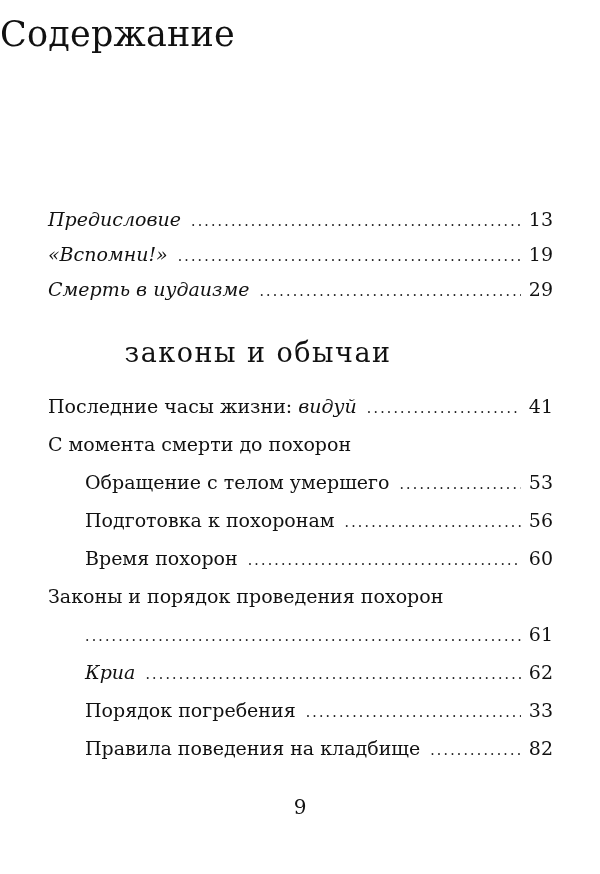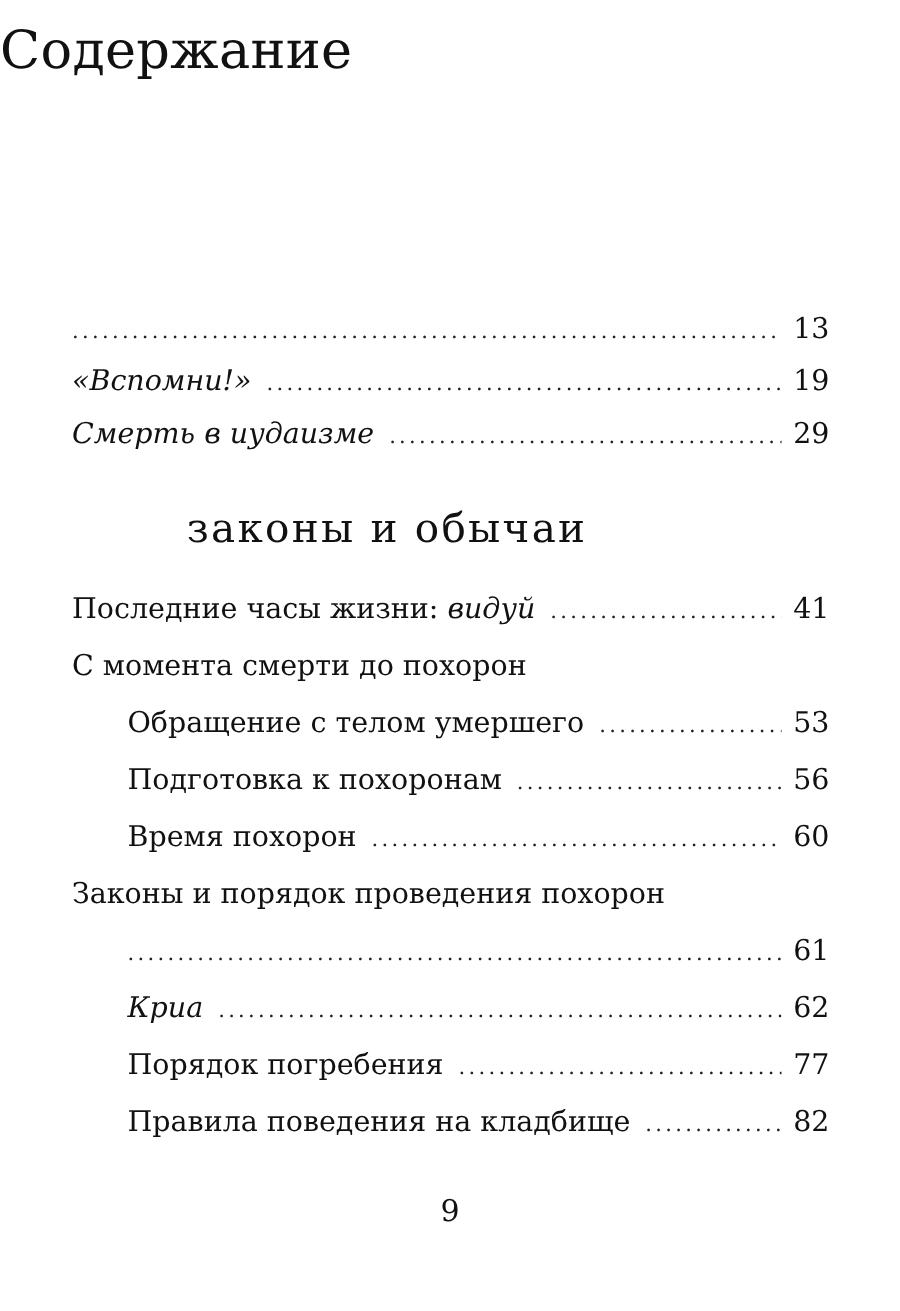--- a/index.html
+++ b/index.html
@@ -81,20 +81,21 @@
       text-align: center;
       font-size: 20px;
     }
   </style>
 </head>
 <body>
 
 <h1 class="page-title">Содержание</h1>
 
 <div class="toc-row" style="top:208px">
+  <span class="label italic">Предисловие</span>
   <span class="leader"></span>
   <span class="page">13</span>
 </div>
 <div class="toc-row" style="top:243px">
   <span class="label italic">«Вспомни!»</span>
   <span class="leader"></span>
   <span class="page">19</span>
 </div>
 <div class="toc-row" style="top:278px">
   <span class="label italic">Смерть в иудаизме</span>
@@ -135,21 +136,21 @@
   <span class="page">61</span>
 </div>
 <div class="toc-row indent" style="top:661px">
   <span class="label italic">Криа</span>
   <span class="leader"></span>
   <span class="page">62</span>
 </div>
 <div class="toc-row indent" style="top:699px">
   <span class="label">Порядок погребения</span>
   <span class="leader"></span>
-  <span class="page">77</span>
+  <span class="page">33</span>
 </div>
 <div class="toc-row indent" style="top:737px">
   <span class="label">Правила поведения на кладбище</span>
   <span class="leader"></span>
   <span class="page">82</span>
 </div>
 
 <div class="page-number">9</div>
 
 </body></html>

